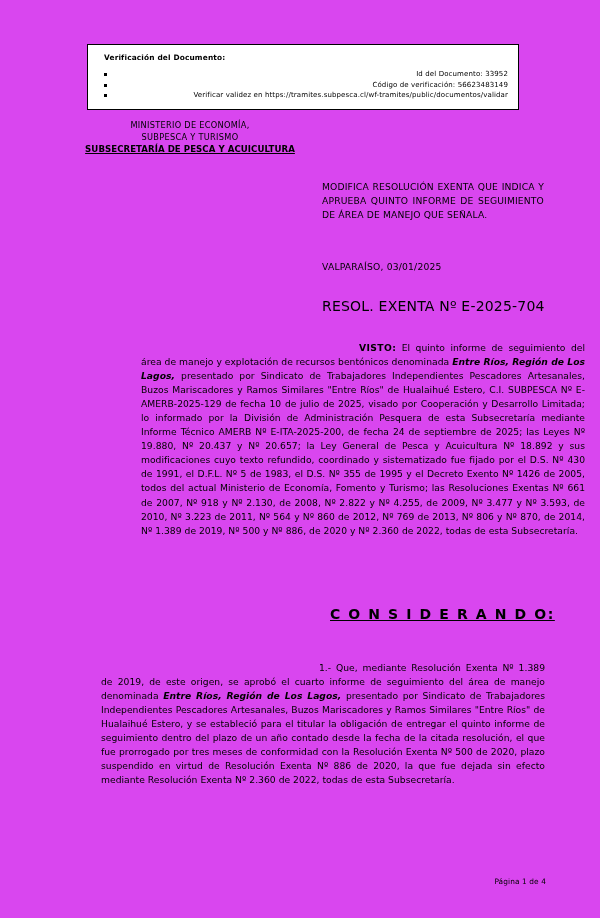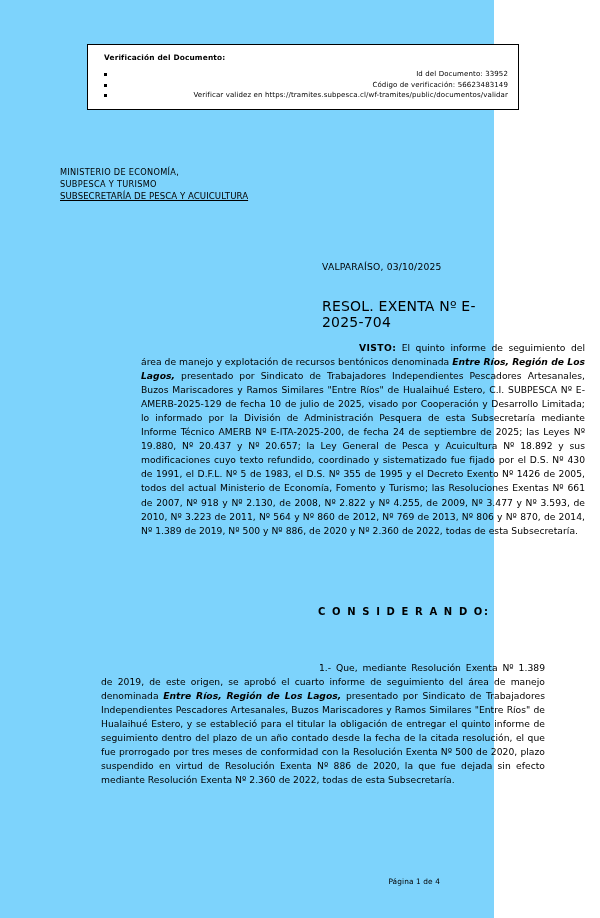--- a/index.html
+++ b/index.html
@@ -10,23 +10,23 @@
   body {
     width: 600px;
     height: 918px;
     font-family: "DejaVu Sans", sans-serif;
     color: #000000;
     position: relative;
     overflow: hidden;
   }
   .page {
     position: relative;
-    width: 494px;
+    width: 600px;
     height: 918px;
-    background: #7dd3fc;
+    background: #d946ef;
   }
 
   
   .verif-box {
     position: absolute;
     left: 87px;
     top: 44px;
     width: 432px;
     box-sizing: border-box;
     border: 1.2px solid #000;
@@ -62,31 +62,30 @@
     height: 3px;
     background: #000;
   }
 
   
   .ministry {
     position: absolute;
     left: 60px;
     top: 120px;
     width: 260px;
-    text-align: left;
+    text-align: center;
     font-size: 8.2px;
     line-height: 11.6px;
     letter-spacing: 0.3px;
-    margin-top: 47px;
   }
   .ministry .line1,
   .ministry .line2 { display: block; }
   .ministry .subsec {
     display: block;
-    font-weight: normal;
+    font-weight: bold;
     text-decoration: underline;
     letter-spacing: 0.05px;
     font-size: 8.6px;
     margin-top: 0.5px;
   }
   .ministry .code {
     display: block;
     letter-spacing: 0.3px;
     margin-top: 0.5px;
   }
@@ -142,25 +141,26 @@
     font-weight: bold;
     letter-spacing: 0.4px;
   }
   .it-b {
     font-weight: bold;
     font-style: italic;
   }
 
   .considerando {
     position: absolute;
-    left: 318px;
+    left: 330px;
     top: 606px;
-    font-size: 10px;
+    font-size: 14px;
     font-weight: bold;
     letter-spacing: 1.6px;
+    text-decoration: underline;
   }
 
   .body-block-2 {
     position: absolute;
     left: 101px;
     top: 661px;
     width: 444px;
   }
 
   
@@ -186,22 +186,23 @@
       <li>Verificar validez en https://tramites.subpesca.cl/wf-tramites/public/documentos/validar</li>
     </ul>
   </div>
 
   <div class="ministry">
     <span class="line1">MINISTERIO DE ECONOMÍA,</span>
     <span class="line2">SUBPESCA Y TURISMO</span>
     <span class="subsec">SUBSECRETARÍA DE PESCA Y ACUICULTURA</span>
   </div>
 
-
-  <div class="place-date">VALPARAÍSO, 03/10/2025</div>
+  <div class="subject">MODIFICA RESOLUCIÓN EXENTA QUE INDICA Y APRUEBA QUINTO INFORME DE SEGUIMIENTO DE ÁREA DE MANEJO QUE SEÑALA.</div>
+
+  <div class="place-date">VALPARAÍSO, 03/01/2025</div>
 
   <div class="resol-num">RESOL. EXENTA Nº E-2025-704</div>
 
   <div class="body-block">
     <p class="para"><span class="indent"></span><span class="kw">VISTO:</span><span> El quinto informe de seguimiento del área de manejo y explotación de recursos bentónicos denominada </span><span class="it-b">Entre Ríos, Región de Los Lagos,</span><span> presentado por Sindicato de Trabajadores Independientes Pescadores Artesanales, Buzos Mariscadores y Ramos Similares "Entre Ríos" de Hualaihué Estero, C.I. SUBPESCA Nº E-AMERB-2025-129 de fecha 10 de julio de 2025, visado por Cooperación y Desarrollo Limitada; lo informado por la División de Administración Pesquera de esta Subsecretaría mediante Informe Técnico AMERB Nº E-ITA-2025-200, de fecha 24 de septiembre de 2025; las Leyes Nº 19.880, Nº 20.437 y Nº 20.657; la Ley General de Pesca y Acuicultura Nº 18.892 y sus modificaciones cuyo texto refundido, coordinado y sistematizado fue fijado por el D.S. Nº 430 de 1991, el D.F.L. Nº 5 de 1983, el D.S. Nº 355 de 1995 y el Decreto Exento Nº 1426 de 2005, todos del actual Ministerio de Economía, Fomento y Turismo; las Resoluciones Exentas Nº 661 de 2007, Nº 918 y Nº 2.130, de 2008, Nº 2.822 y Nº 4.255, de 2009, Nº 3.477 y Nº 3.593, de 2010, Nº 3.223 de 2011, Nº 564 y Nº 860 de 2012, Nº 769 de 2013, Nº 806 y Nº 870, de 2014, Nº 1.389 de 2019, Nº 500 y Nº 886, de 2020 y Nº 2.360 de 2022, todas de esta Subsecretaría.</span></p>
   </div>
 
   <div class="considerando">C O N S I D E R A N D O:</div>
 
   <div class="body-block-2">

